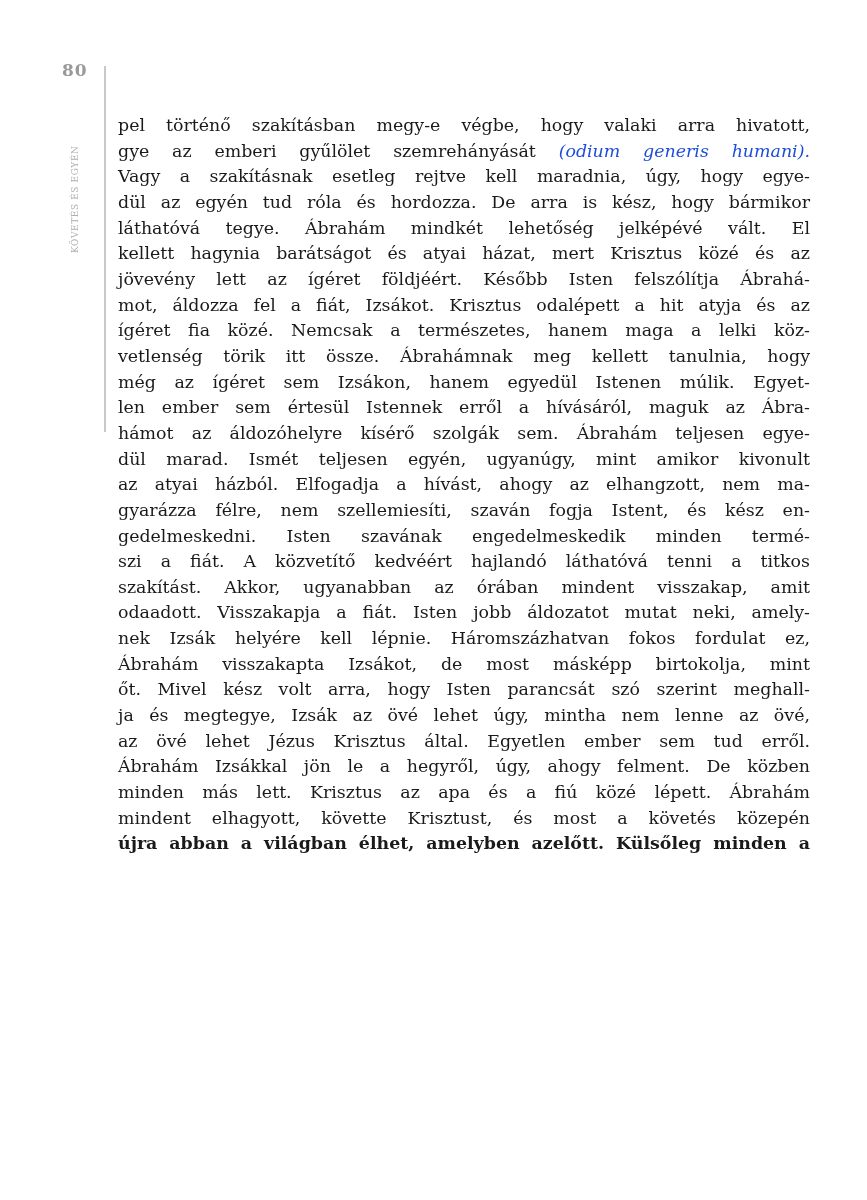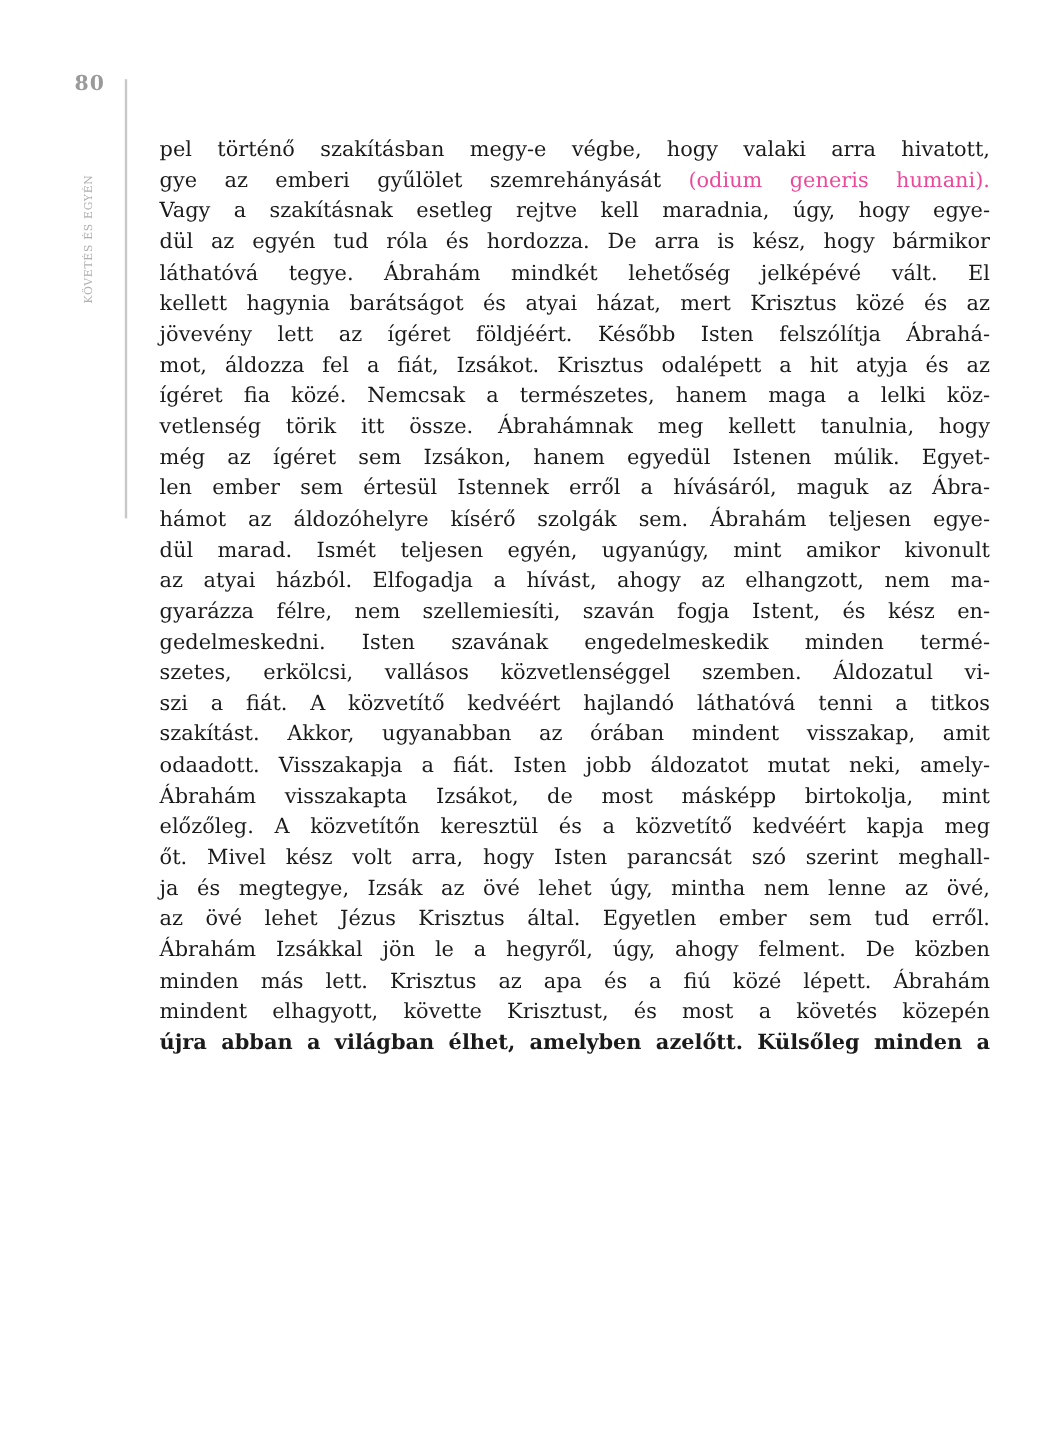--- a/index.html
+++ b/index.html
@@ -41,41 +41,42 @@
     .margin-rule {
       position: absolute;
       left: 104px;
       top: 66px;
       width: 2px;
       height: 366px;
       background: #c8c8c8;
     }
     .body-text {
       position: absolute;
-      left: 133px;
+      left: 118px;
       top: 113px;
       width: 692px;
       font-family: "DejaVu Serif", serif;
       font-size: 17.4px;
       line-height: 25.65px;
       color: #1a1a1a;
     }
     .line {
       display: block;
       white-space: nowrap;
       text-align: justify;
       text-align-last: justify;
       width: 100%;
     }
     .line.last {
       text-align-last: justify;
       font-weight: bold;
     }
     .italic {
-      color: #ec4899;
+      font-style: italic;
+      color: #1d4ed8;
     }
   </style>
 </head>
 <body>
 
 <div class="page-number">80</div>
 <div class="running-head">KÖVETÉS ÉS EGYÉN</div>
 <div class="margin-rule"></div>
 
 <div class="body-text">
@@ -89,26 +90,25 @@
   <span class="line">mot, áldozza fel a fiát, Izsákot. Krisztus odalépett a hit atyja és az</span>
   <span class="line">ígéret fia közé. Nemcsak a természetes, hanem maga a lelki köz-</span>
   <span class="line">vetlenség törik itt össze. Ábrahámnak meg kellett tanulnia, hogy</span>
   <span class="line">még az ígéret sem Izsákon, hanem egyedül Istenen múlik. Egyet-</span>
   <span class="line">len ember sem értesül Istennek erről a hívásáról, maguk az Ábra-</span>
   <span class="line">hámot az áldozóhelyre kísérő szolgák sem. Ábrahám teljesen egye-</span>
   <span class="line">dül marad. Ismét teljesen egyén, ugyanúgy, mint amikor kivonult</span>
   <span class="line">az atyai házból. Elfogadja a hívást, ahogy az elhangzott, nem ma-</span>
   <span class="line">gyarázza félre, nem szellemiesíti, szaván fogja Istent, és kész en-</span>
   <span class="line">gedelmeskedni. Isten szavának engedelmeskedik minden termé-</span>
-  <span class="line">szetes, erkölcsi, vallásos közvetlenséggel szemben. Áldozatul vi-</span>
   <span class="line">szi a fiát. A közvetítő kedvéért hajlandó láthatóvá tenni a titkos</span>
   <span class="line">szakítást. Akkor, ugyanabban az órában mindent visszakap, amit</span>
   <span class="line">odaadott. Visszakapja a fiát. Isten jobb áldozatot mutat neki, amely-</span>
+  <span class="line">nek Izsák helyére kell lépnie. Háromszázhatvan fokos fordulat ez,</span>
   <span class="line">Ábrahám visszakapta Izsákot, de most másképp birtokolja, mint</span>
-  <span class="line">előzőleg. A közvetítőn keresztül és a közvetítő kedvéért kapja meg</span>
   <span class="line">őt. Mivel kész volt arra, hogy Isten parancsát szó szerint meghall-</span>
   <span class="line">ja és megtegye, Izsák az övé lehet úgy, mintha nem lenne az övé,</span>
   <span class="line">az övé lehet Jézus Krisztus által. Egyetlen ember sem tud erről.</span>
   <span class="line">Ábrahám Izsákkal jön le a hegyről, úgy, ahogy felment. De közben</span>
   <span class="line">minden más lett. Krisztus az apa és a fiú közé lépett. Ábrahám</span>
   <span class="line">mindent elhagyott, követte Krisztust, és most a követés közepén</span>
   <span class="line last">újra abban a világban élhet, amelyben azelőtt. Külsőleg minden a</span>
 </div>
 
 </body></html>

